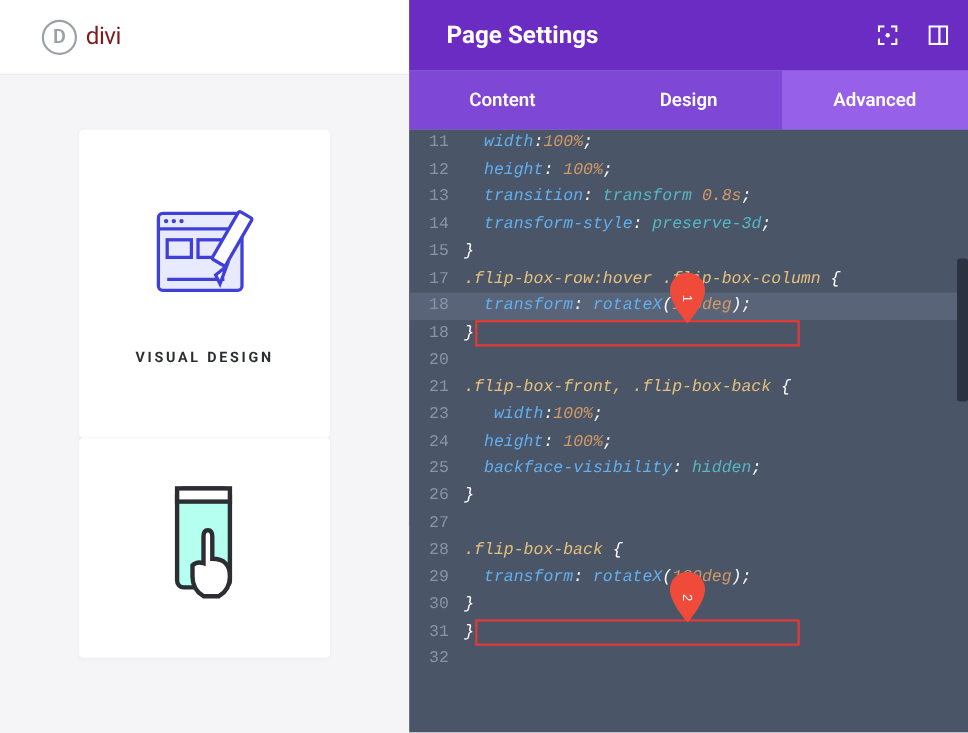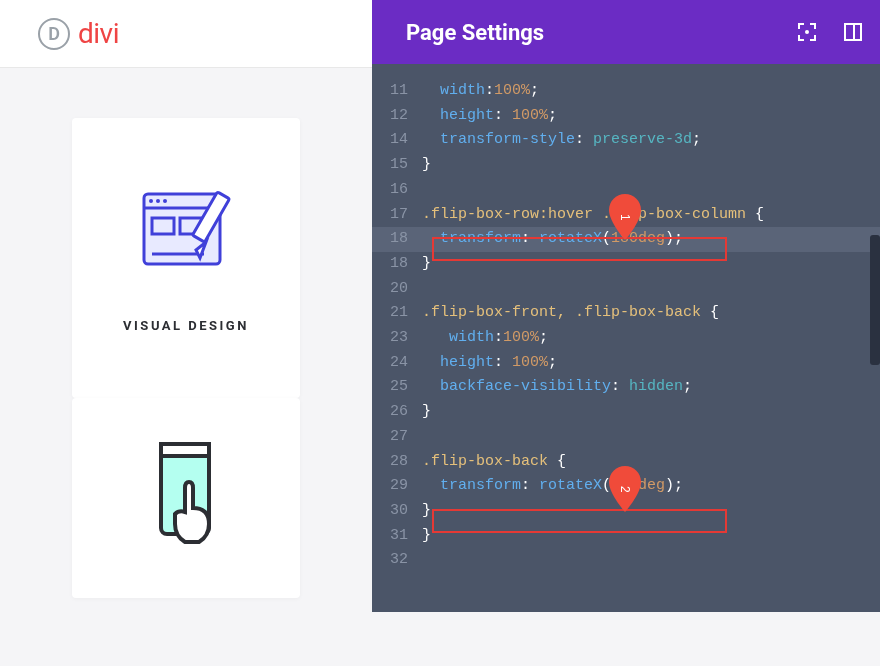--- a/index.html
+++ b/index.html
@@ -32,22 +32,22 @@
       border: 2px solid #9aa1a8;
       border-radius: 50%;
       display: flex;
       align-items: center;
       justify-content: center;
       font-size: 18px;
       font-weight: 600;
       color: #9aa1a8;
     }
     .logo-text {
-      font-size: 28px;
-      color: #ef4444;
+      font-size: 22px;
+      color: #7f1d1d;
       font-weight: 400;
       letter-spacing: -0.5px;
     }
     .left-area {
       position: absolute;
       left: 0;
       top: 68px;
       width: 372px;
       height: 598px;
       background: #f5f5f7;
@@ -126,38 +126,39 @@
     }
     .tab.active {
       background: #9660e8;
     }
     .code-area {
       position: relative;
       font-family: Consolas, "Courier New", monospace;
       font-size: 15px;
       line-height: 24.7px;
       background: #4b5568;
-      padding-top: 15px;
+      padding-top: 0;
       height: 548px;
     }
     .code-line {
       display: flex;
       position: relative;
     }
     .ln {
       width: 50px;
       text-align: right;
       padding-right: 14px;
       color: #8a94a6;
       user-select: none;
       flex-shrink: 0;
     }
     .code-content {
       white-space: pre;
       color: #fff;
+      font-style: italic;
     }
     .sel { color: #e5c07b; }
     .prop { color: #61afef; }
     .val-num { color: #d19a66; }
     .val-kw { color: #56b6c2; }
     .fn { color: #61afef; }
     .punct { color: #fff; }
     .red-box {
       position: absolute;
       border: 2px solid #e53935;
@@ -246,41 +247,46 @@
           </svg>
       </div>
       <div class="panel-icon">
         <svg viewBox="0 0 18 18" width="18" height="18">
             <rect x="1" y="1" width="16" height="16" stroke="#fff" stroke-width="2" fill="none"></rect>
             <line x1="10" y1="1" x2="10" y2="17" stroke="#fff" stroke-width="2"></line>
           </svg>
       </div>
     </div>
   </div>
+  <div class="tabs">
+    <div class="tab">Content</div>
+    <div class="tab">Design</div>
+    <div class="tab active">Advanced</div>
+  </div>
 
   <div class="code-area">
     <div class="code-line">
         <span class="ln">11</span>
         <span class="code-content">  <span class="prop">width</span><span class="punct">:</span><span class="val-num">100%</span><span class="punct">;</span></span>
       </div>
     <div class="code-line">
         <span class="ln">12</span>
         <span class="code-content">  <span class="prop">height</span><span class="punct">: </span><span class="val-num">100%</span><span class="punct">;</span></span>
       </div>
     <div class="code-line">
+        <span class="ln">13</span>
+        <span class="code-content">  <span class="prop">transition</span><span class="punct">: </span><span class="val-kw">transform</span> <span class="val-num">0.8s</span><span class="punct">;</span></span>
+      </div>
+    <div class="code-line">
         <span class="ln">14</span>
         <span class="code-content">  <span class="prop">transform-style</span><span class="punct">: </span><span class="val-kw">preserve-3d</span><span class="punct">;</span></span>
       </div>
     <div class="code-line">
         <span class="ln">15</span>
         <span class="code-content"><span class="punct">}</span></span>
-      </div>
-    <div class="code-line">
-        <span class="ln">16</span>
-        <span class="code-content"></span>
       </div>
     <div class="code-line">
         <span class="ln">17</span>
         <span class="code-content"><span class="sel">.flip-box-row:hover .flip-box-column</span><span class="punct"> {</span></span>
       </div>
     <div class="code-line" style="background:#5a6478;">
         <span class="ln">18</span>
         <span class="code-content">  <span class="prop">transform</span><span class="punct">: </span><span class="fn">rotateX</span><span class="punct">(</span><span class="val-num">180deg</span><span class="punct">)</span><span class="punct">;</span></span>
       </div>
     <div class="code-line">

